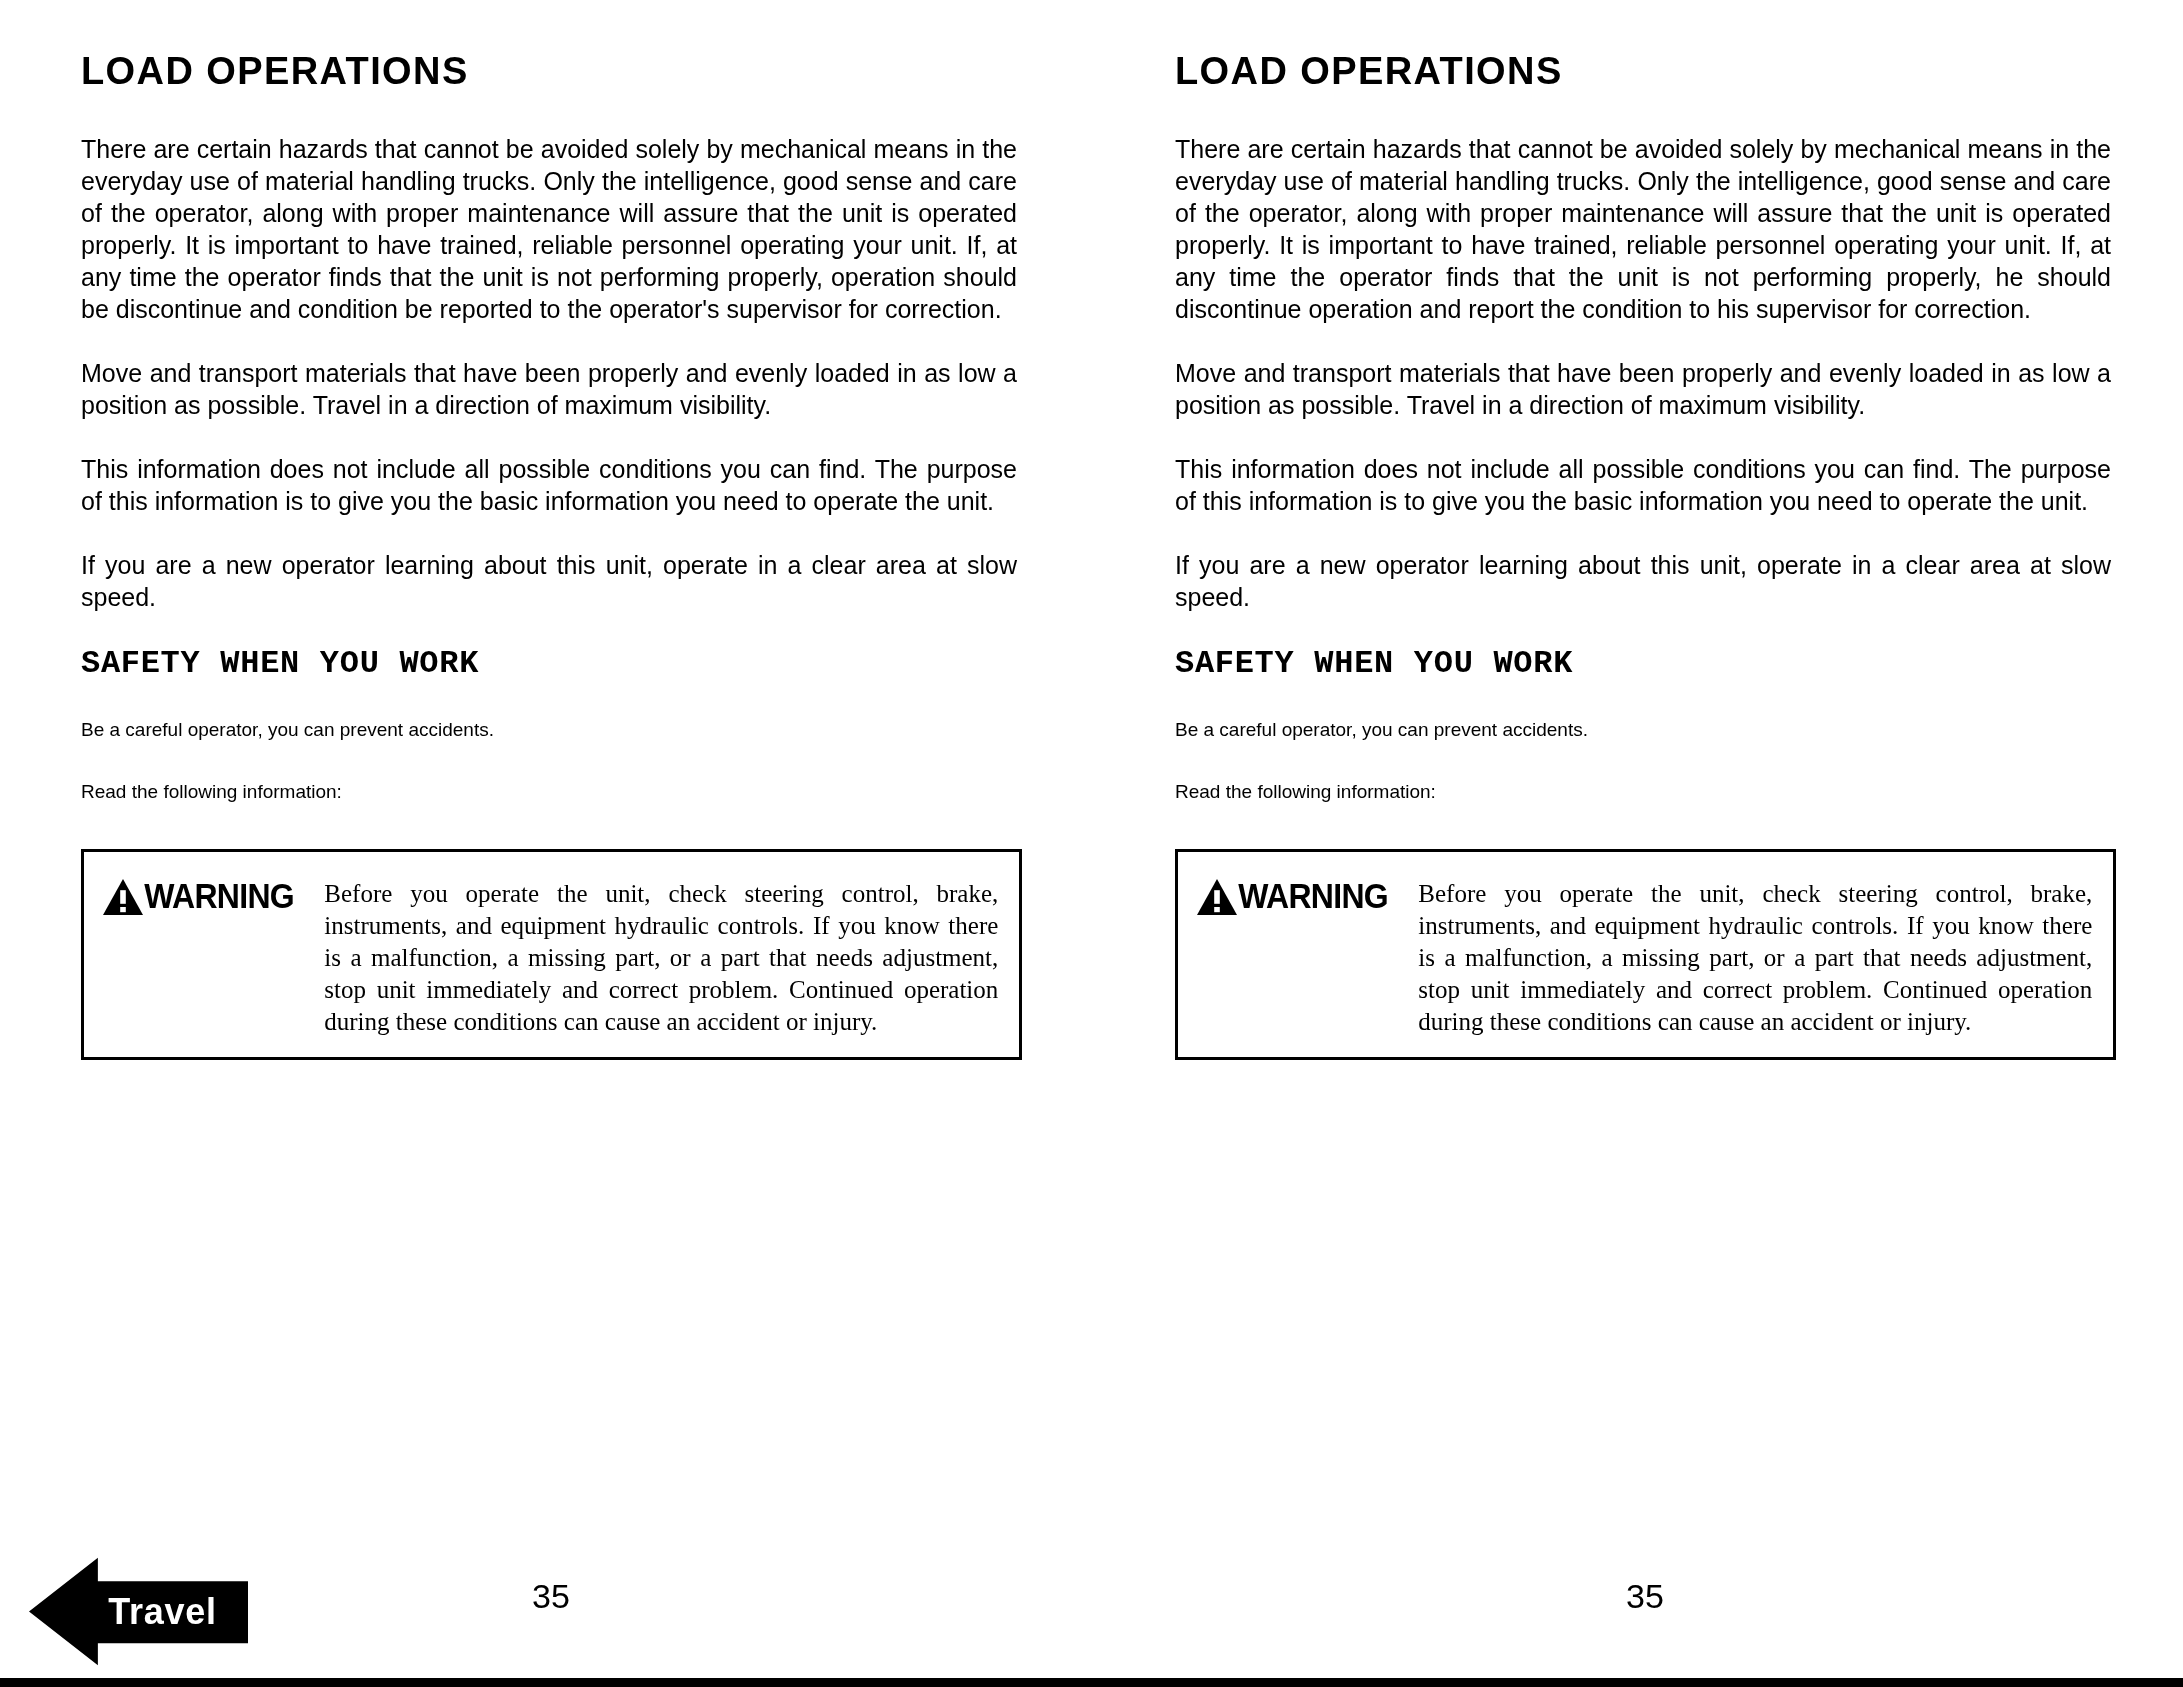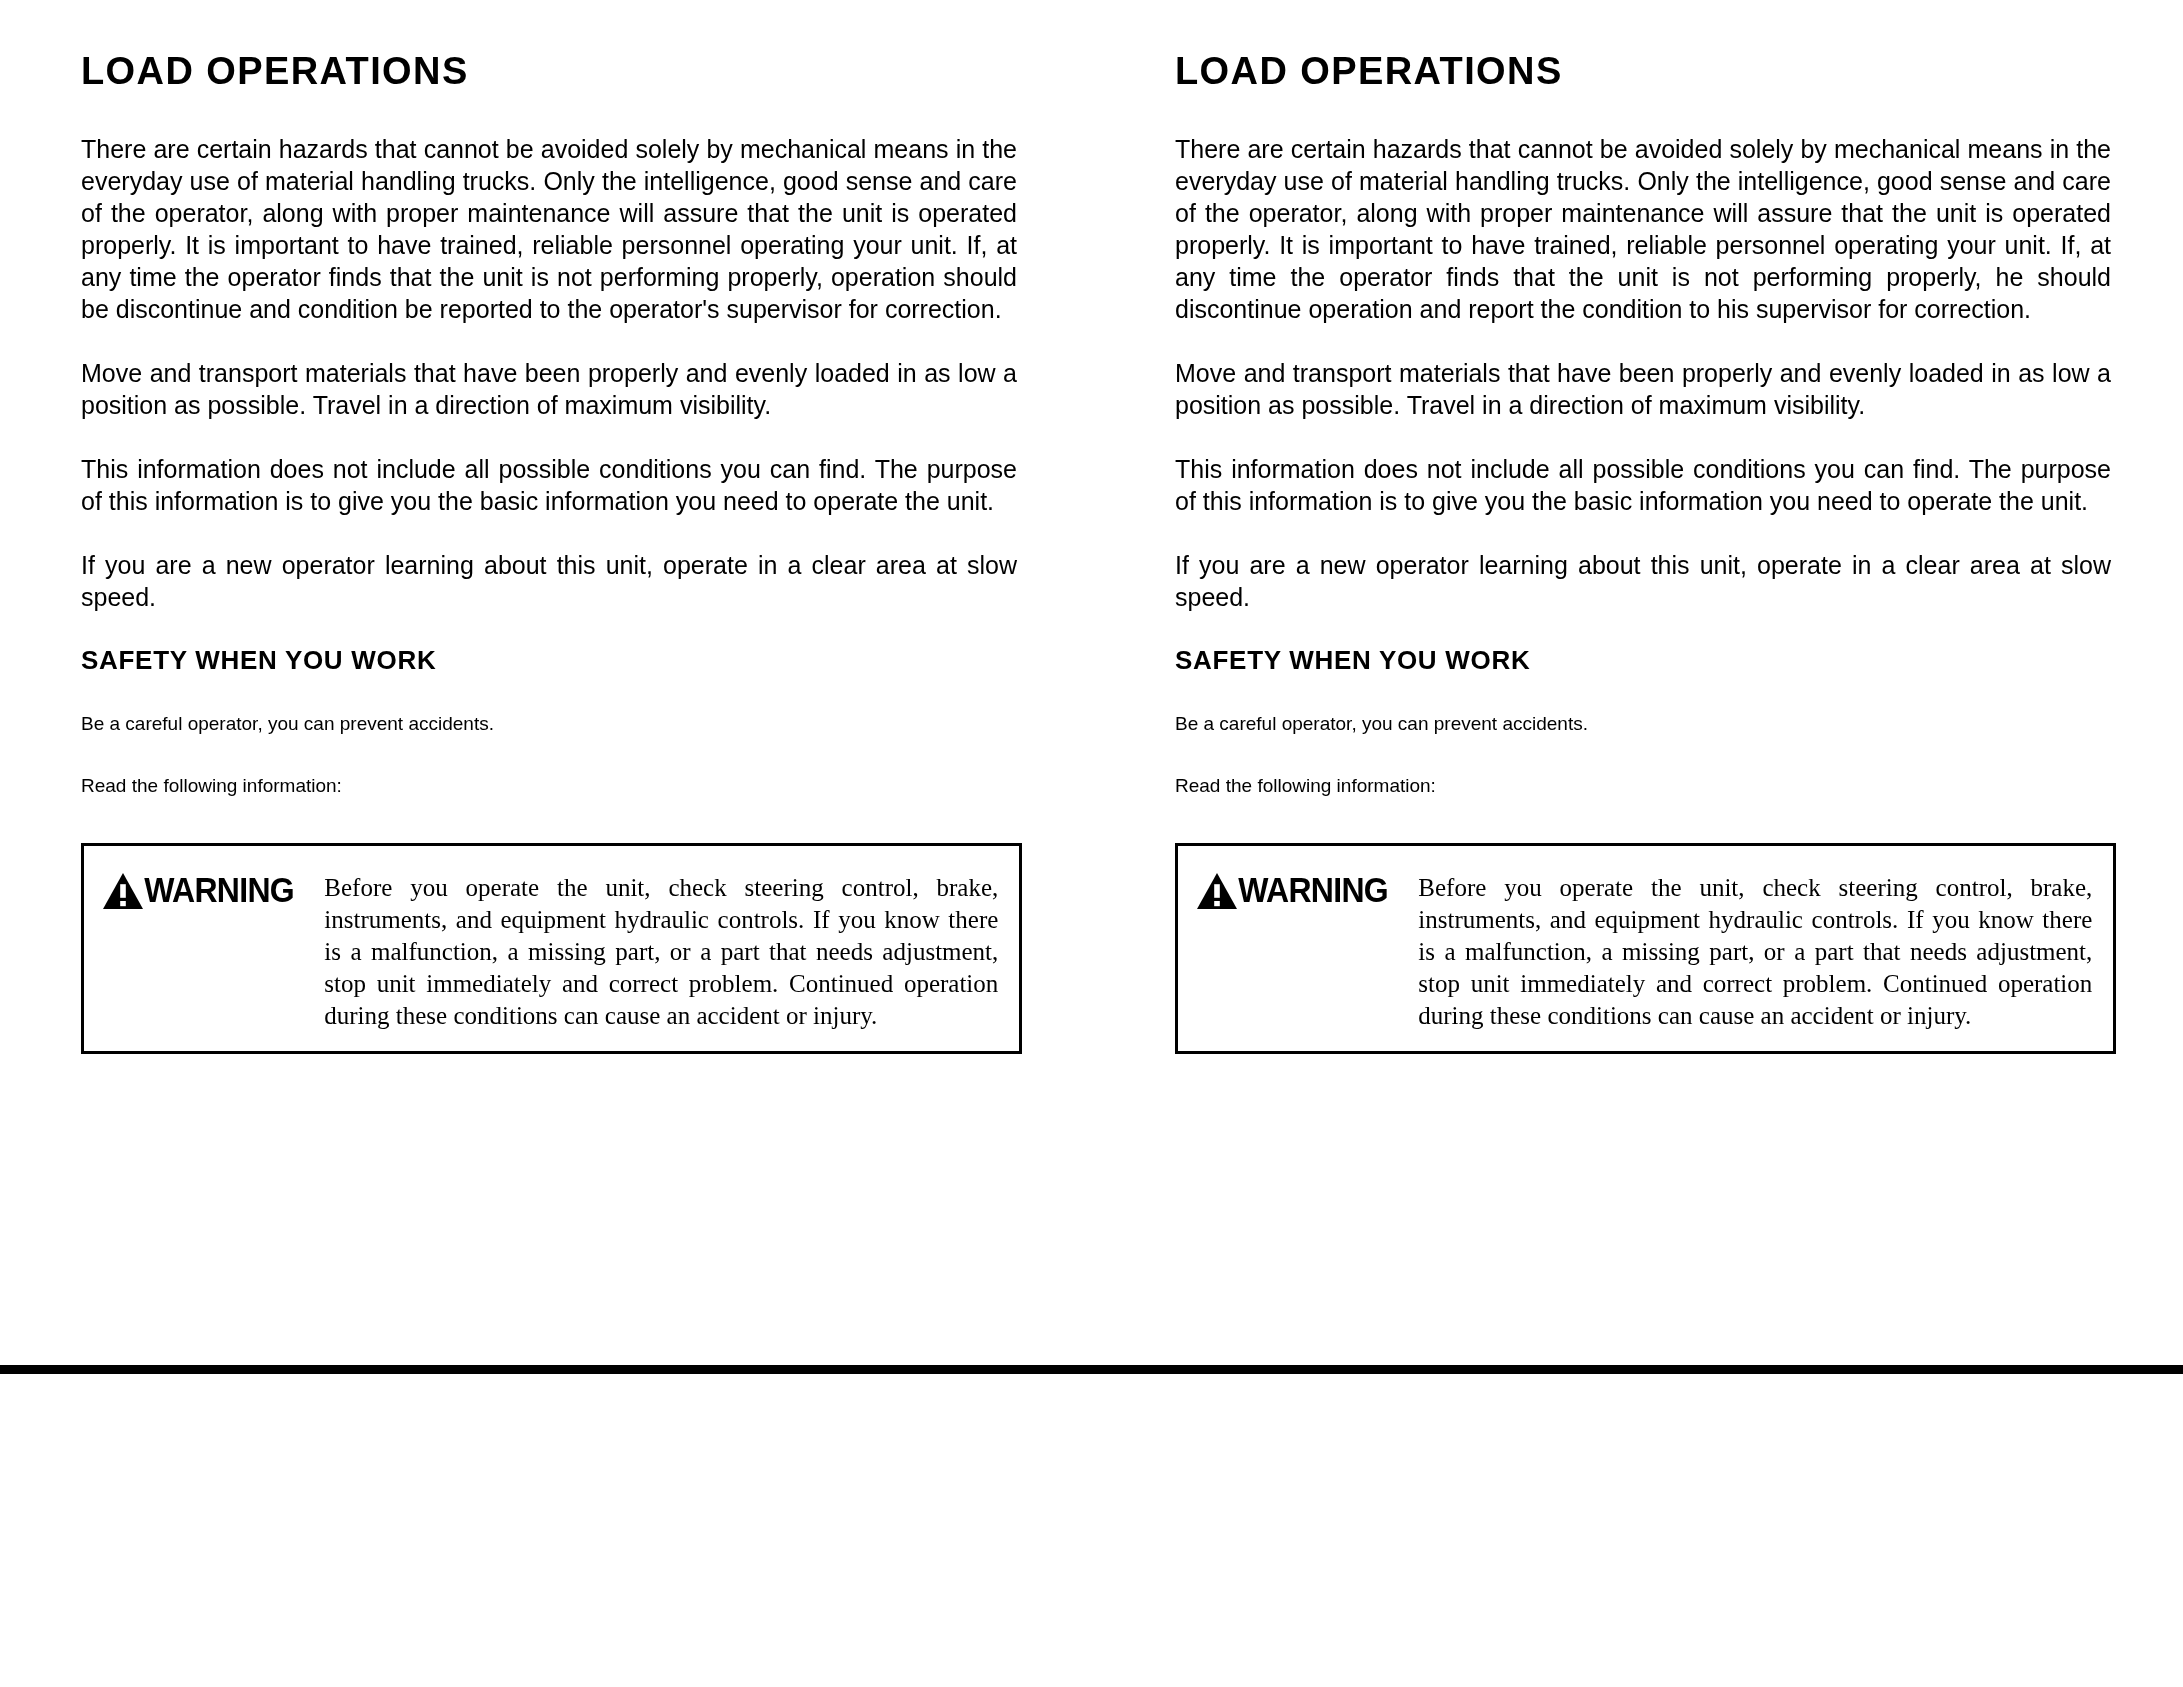--- a/index.html
+++ b/index.html
@@ -5,21 +5,21 @@
   html, body {
     margin: 0;
     padding: 0;
     background: #ffffff;
     font-family: "Liberation Sans", sans-serif;
     color: #000000;
   }
   .page {
     position: relative;
     width: 2183px;
-    height: 1374px;
+    height: 1687px;
     background: #ffffff;
     overflow: hidden;
   }
   .column {
     position: absolute;
     top: 50px;
     width: 936px;
   }
   .col-left  { left: 81px; }
   .col-right { left: 1175px; }
@@ -30,24 +30,25 @@
     letter-spacing: 1.4px;
     margin: 0 0 40px 0;
   }
   p.body-par {
     font-size: 25px;
     line-height: 32px;
     text-align: justify;
     margin: 0 0 32px 0;
   }
   h2.section-heading {
-    font-size: 26px;
+    font-size: 32px;
     font-weight: 700;
     letter-spacing: 0.7px;
     margin: 9.6px 0 32px 0;
+    font-family: Liberation Mono, monospace;
   }
   p.simple-line {
     font-size: 19px;
     line-height: 32px;
     margin: 0 0 30px 0;
   }
   p.last-line { margin-bottom: 41px; margin-top: 24px; }
 
   .warning-box {
     border: 3.4px solid #000000;

